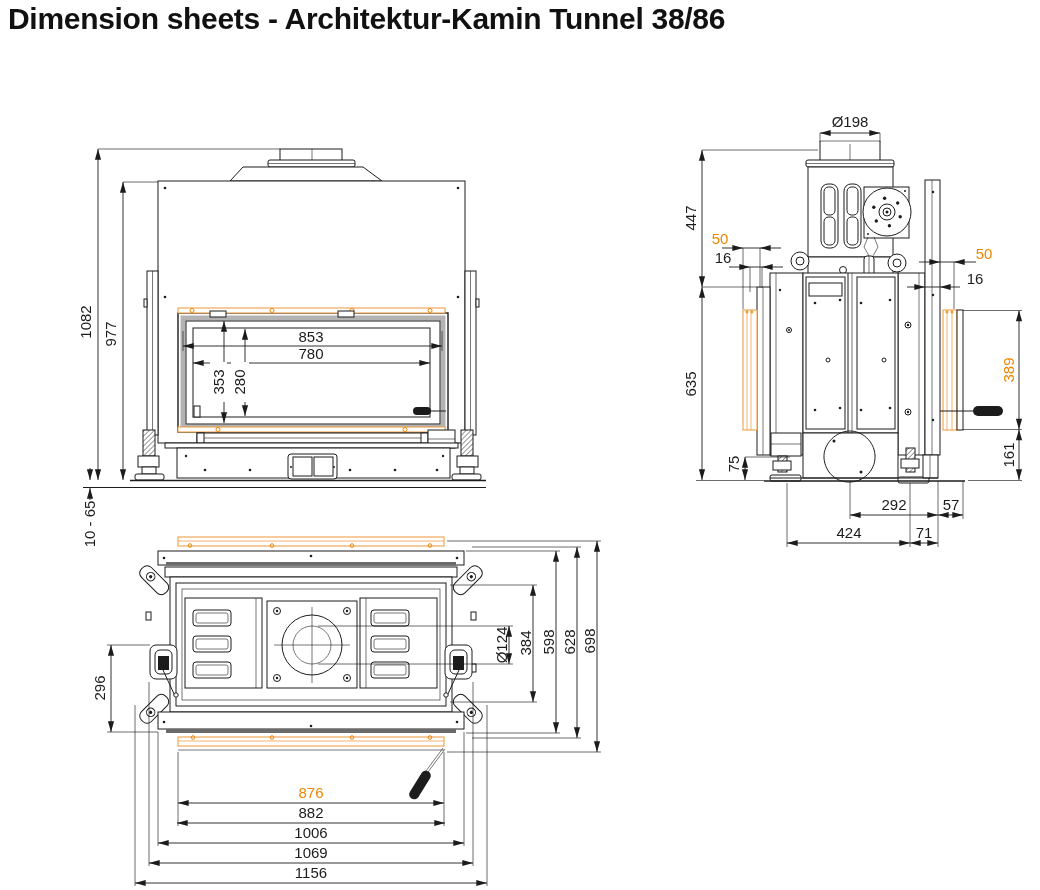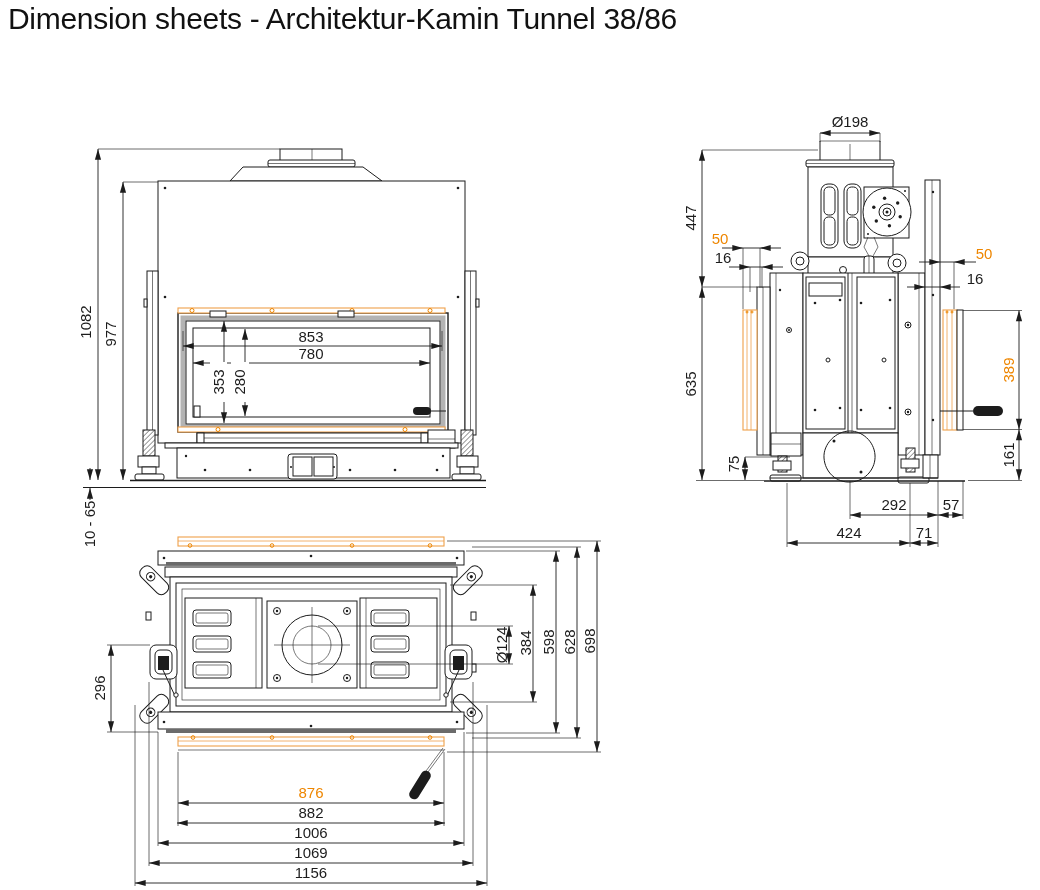--- a/index.html
+++ b/index.html
@@ -4,21 +4,21 @@
 <style>
   :root{
     --line:#1c1c1c;
     --accent:#ee8600;
     --frame-trim:#efa04a;
     --window-gray:#b3b3b3;
     --background:#ffffff;
   }
   html,body{margin:0;padding:0;background:var(--background);}
   .page{position:relative;width:1040px;height:890px;background:var(--background);overflow:hidden;font-family:"Liberation Sans",sans-serif;}
-  .title{position:absolute;left:8px;top:2px;margin:0;font-size:30px;font-weight:normal;color:#111;letter-spacing:-0.3px;font-family:"Liberation Sans",sans-serif;}
+  .title{position:absolute;left:8px;top:2px;margin:0;font-size:30px;font-weight:bold;color:#111;letter-spacing:-0.3px;font-family:"Liberation Sans",sans-serif;}
   svg.drawing{position:absolute;left:0;top:0;}
   .ln{fill:none;stroke:var(--line);stroke-width:1;}
   .fw{fill:#fff;stroke:var(--line);stroke-width:1;}
   .thin{stroke-width:0.6;}
   .thick{stroke-width:1.4;}
   .dim{fill:none;stroke:var(--line);stroke-width:0.9;}
   .ext{fill:none;stroke:var(--line);stroke-width:0.65;}
   .org{fill:#fff;stroke:var(--frame-trim);stroke-width:1.1;}
   .orgl{fill:none;stroke:var(--frame-trim);stroke-width:0.8;}
   .orgm{fill:none;stroke:var(--accent);stroke-width:1;}

